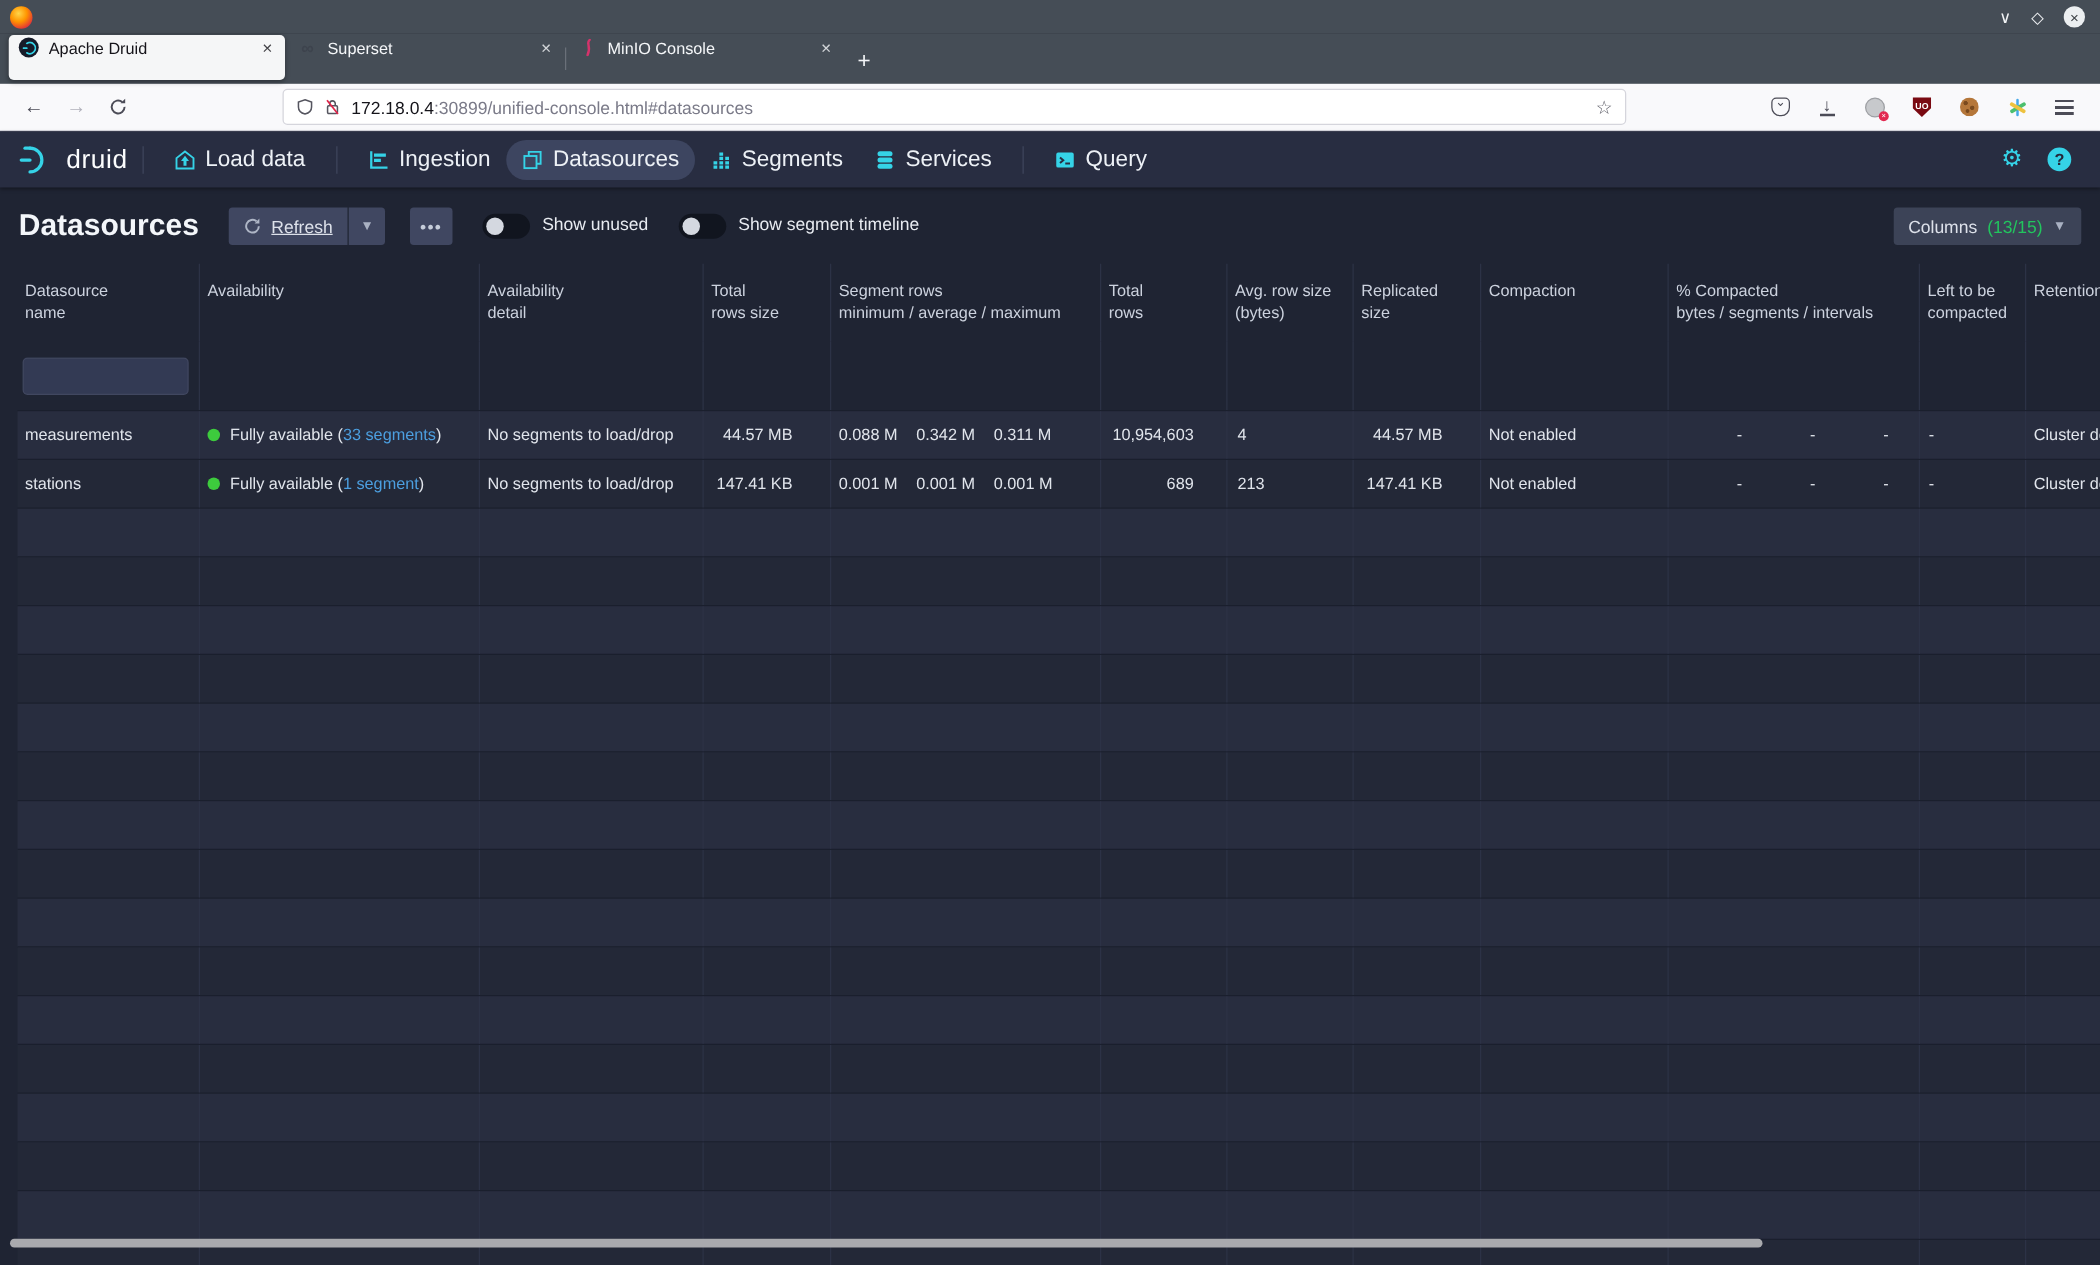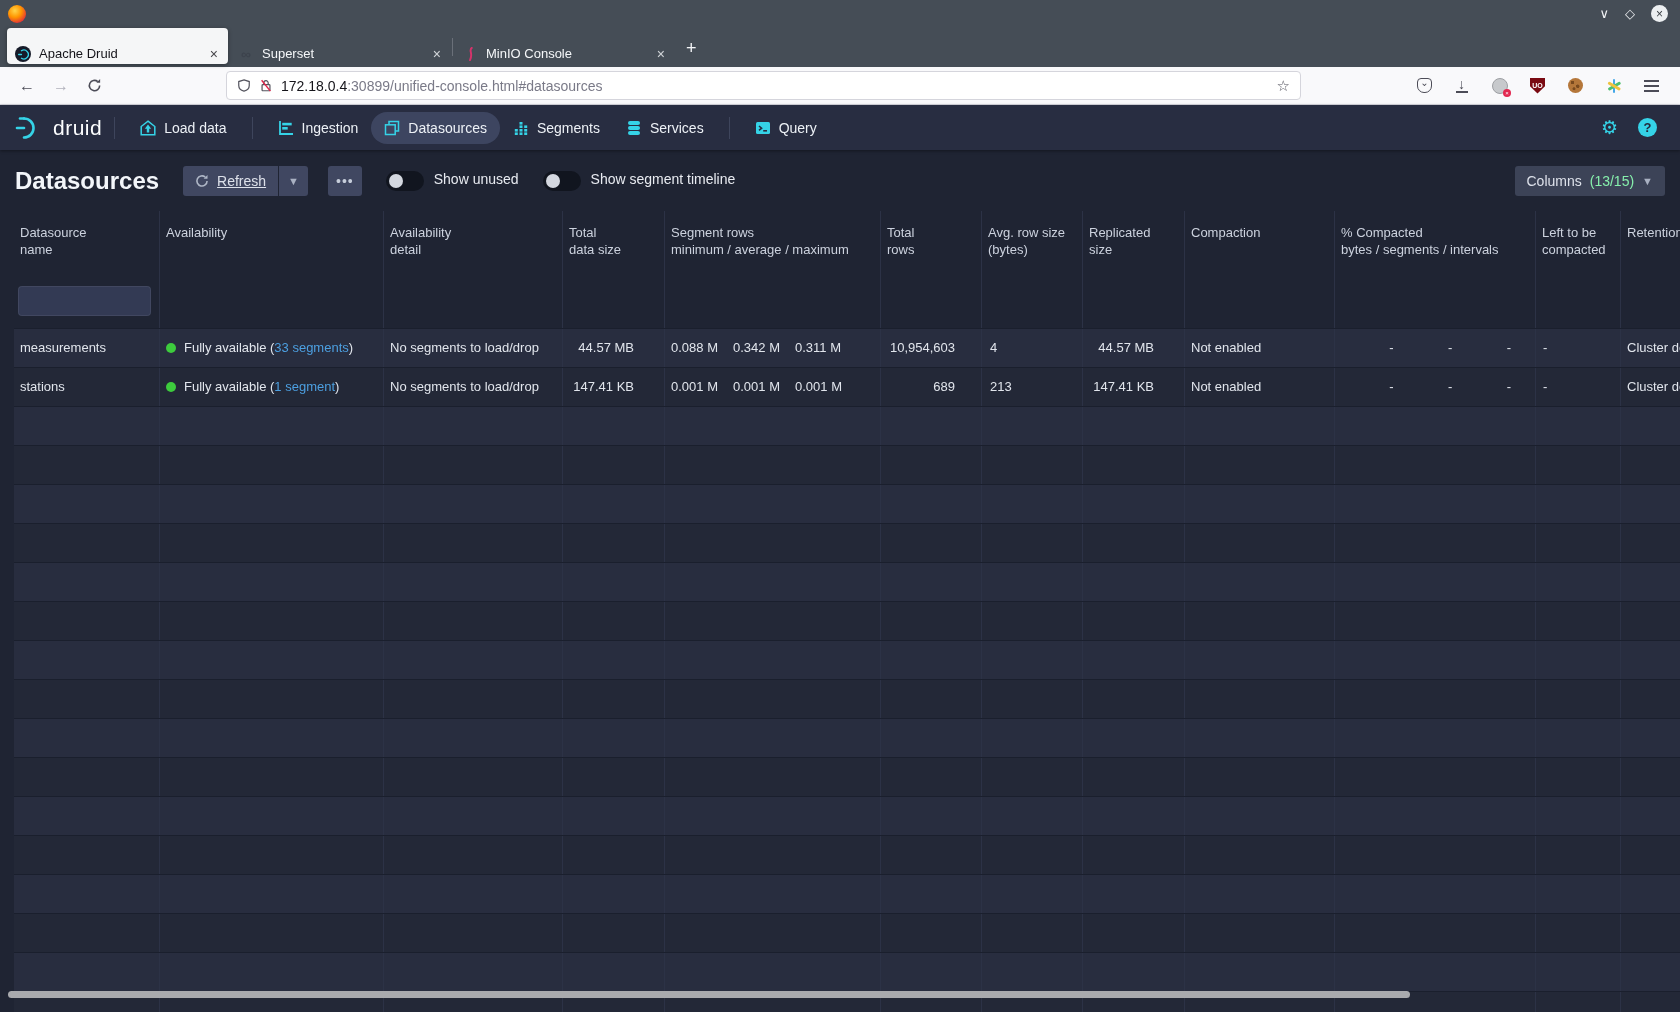--- a/index.html
+++ b/index.html
@@ -22,21 +22,21 @@
   .win-controls { margin-left:auto; display:flex; align-items:center; gap:16px; padding-right:12px; z-index:2; }
   .wc { color:#f2f4f6; font-size:13px; line-height:1; cursor:default; }
   .wc-close {
     width:17px; height:17px; border-radius:50%; background:#eceff1; color:#3a3f44;
     display:flex; align-items:center; justify-content:center; font-size:12px;
   }
 
   .tabstrip { height:40px; background:#454d56; display:flex; align-items:flex-end; padding:0 6px; }
   .tab {
     width:221px; height:34px; margin:0 1px 3px 1px; border-radius:4px;
-    display:flex; align-items:flex-start; padding:18px 8px; font-size:13px; color:#f5f7f9;
+    display:flex; align-items:flex-end; padding:18px 8px; font-size:13px; color:#f5f7f9;
     position:relative;
   }
   .tab.active { background:#f5f6f7; color:#15141a; box-shadow:0 1px 4px rgba(0,0,0,.35); }
   .tab .favicon { width:16px; height:16px; margin-right:8px; flex:0 0 auto; display:flex; align-items:center; justify-content:center; }
   .tab .tab-label { flex:1; overflow:hidden; white-space:nowrap; }
   .tab .tab-close { font-size:14px; color:inherit; opacity:.8; padding:0 2px; }
   .tab-sep { width:1px; height:18px; background:#6a7079; margin-bottom:11px; }
   .druid-favicon { width:16px; height:16px; border-radius:50%; background:#161b29; display:flex; align-items:center; justify-content:center; }
   .superset-favicon { font-weight:bold; font-size:14px; color:#3d434d; }
   .newtab-btn { color:#f3f5f7; font-size:18px; margin:0 0 8px 10px; }
@@ -78,21 +78,21 @@
   
   .druid-nav {
     height:45px; background:#282d41; display:flex; align-items:center; padding:0 15px;
     box-shadow:0 1px 3px rgba(0,0,0,.4);
   }
   .brand { display:flex; align-items:center; gap:8px; }
   .brand-word { color:#fcfdfe; font-size:21px; letter-spacing:.5px; }
   .nav-divider { width:1px; height:22px; background:#3e455c; margin:0 12px; }
   .dnav-item {
     display:flex; align-items:center; gap:8px; padding:0 13px; height:32px;
-    color:#edf1f6; font-size:14px; border-radius:16px; white-space:nowrap;
+    color:#edf1f6; font-size:18px; border-radius:16px; white-space:nowrap;
   }
   .dnav-item.active { background:#3d4560; }
   .dnav-right { margin-left:auto; display:flex; align-items:center; gap:20px; padding-right:8px; }
   .gear { color:#35d3e7; font-size:19px; }
   .help-circle { width:19px; height:19px; border-radius:50%; background:#35d3e7; color:#23283a;
     font-weight:bold; font-size:13px; display:flex; align-items:center; justify-content:center; }
 
   
   .page-header { height:61px; display:flex; align-items:center; padding:0 15px; }
   .page-title { font-size:24px; font-weight:600; color:#f3f6fa; margin-right:24px; }
@@ -103,21 +103,21 @@
   }
   .split-left { border-radius:3px 0 0 3px;text-decoration:underline; }
   .split-right { border-radius:0 3px 3px 0; margin-left:1px; padding:0 9px; color:#a9b1c2; }
   .more-btn { margin-left:20px; padding:0 8px; letter-spacing:1px; color:#c6cdda; }
   .switch-group { display:flex; align-items:flex-start; margin-left:24px; }
   .switch { width:38px; height:20px; border-radius:10px; background:#11151f; position:relative; }
   .switch .knob { position:absolute; left:3px; top:3px; width:14px; height:14px; border-radius:50%; background:#d4d8e0; }
   .switch-label { margin-left:10px; font-size:14px; color:#e8ebf1; }
   .header-spacer { flex:1; }
   .columns-btn { background:#3c4357; }
-  .columns-count { color:#86efac; }
+  .columns-count { color:#22c55e; }
   .caret { font-size:11px; color:#a9b1c2; }
 
   
   .dtable { margin-left:14px; width:1727px; font-size:13px; color:#e1e5ec; }
   .tr { display:grid; grid-template-columns:146px 224px 179px 102px 216px 101px 101px 102px 150px 201px 85px minmax(120px,1fr); }
   .td, .th { border-right:1px solid #2c3246; overflow:hidden; white-space:nowrap; }
   .th { padding:13px 6px 0 6px; line-height:17px; color:#ccd2de; height:62px; }
   .tr.head { }
   .tr.filter { height:56px; border-bottom:1px solid #1a1f2d; }
   .filter-input {
@@ -365,21 +365,21 @@
     <div class="th">
         <div>Availability</div>
         <div></div>
       </div>
     <div class="th">
         <div>Availability</div>
         <div>detail</div>
       </div>
     <div class="th">
         <div>Total</div>
-        <div>data size</div>
+        <div>rows size</div>
       </div>
     <div class="th">
         <div>Segment rows</div>
         <div>minimum / average / maximum</div>
       </div>
     <div class="th">
         <div>Total</div>
         <div>rows</div>
       </div>
     <div class="th">

